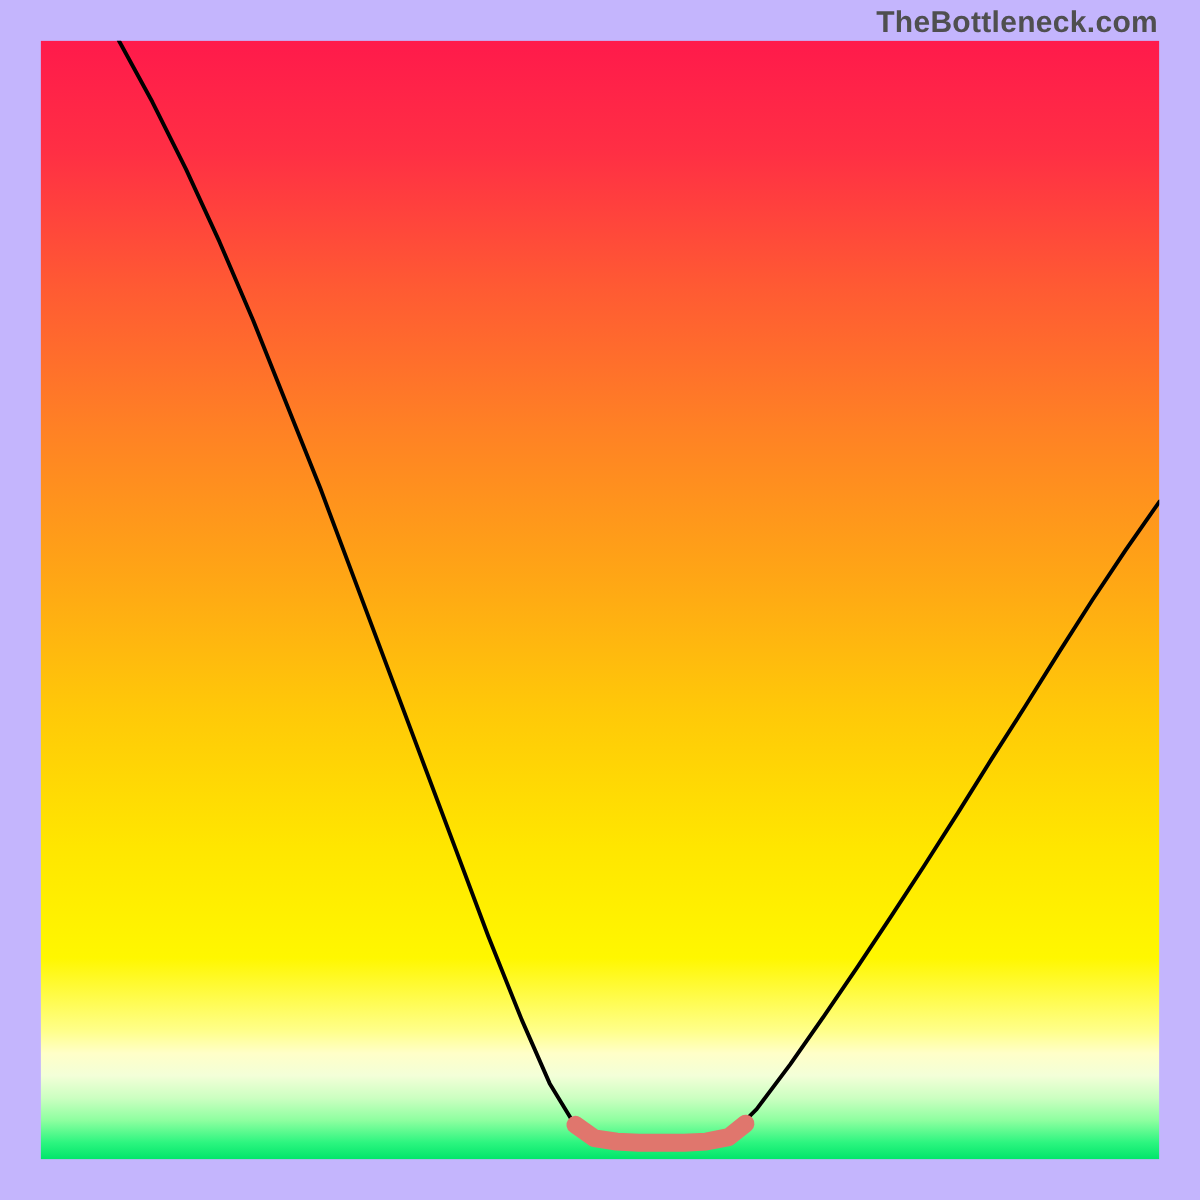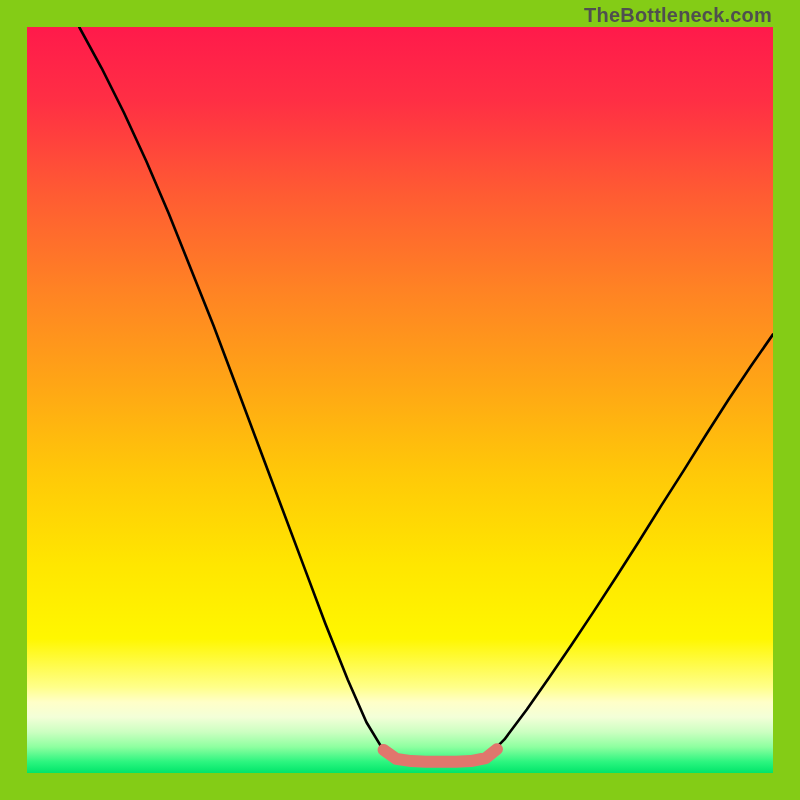--- a/index.html
+++ b/index.html
@@ -8,21 +8,21 @@
     width: 800px;
     height: 800px;
     overflow: hidden;
     background: #000;
     font-family: Arial, Helvetica, sans-serif;
   }
   .stage {
     position: relative;
     width: 800px;
     height: 800px;
-    background: #84cc16;
+    background: #c4b5fd;
   }
   .plot {
     position: absolute;
     left: 27px;
     top: 27px;
     width: 746px;
     height: 746px;
     overflow: hidden;
   }
   .gradient {

